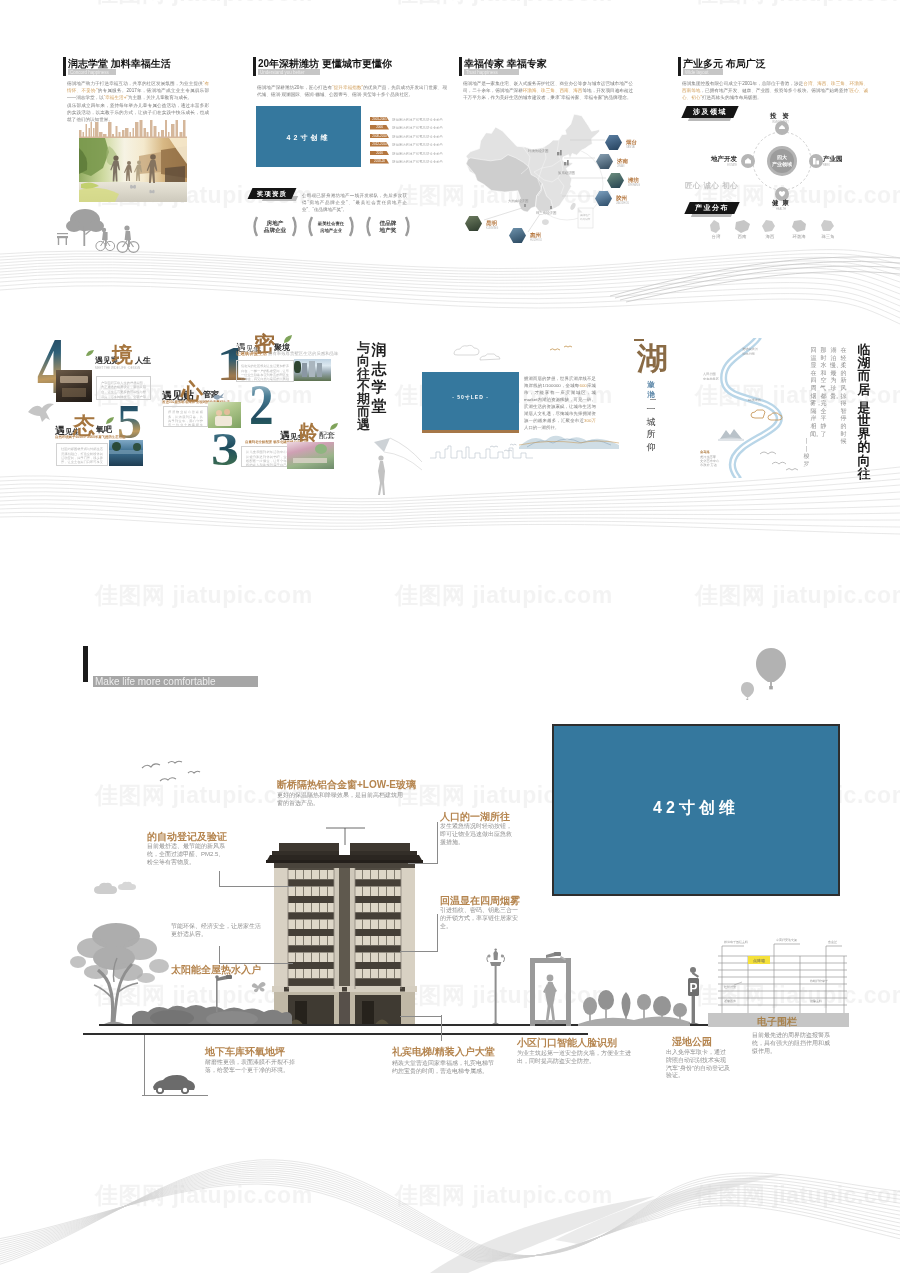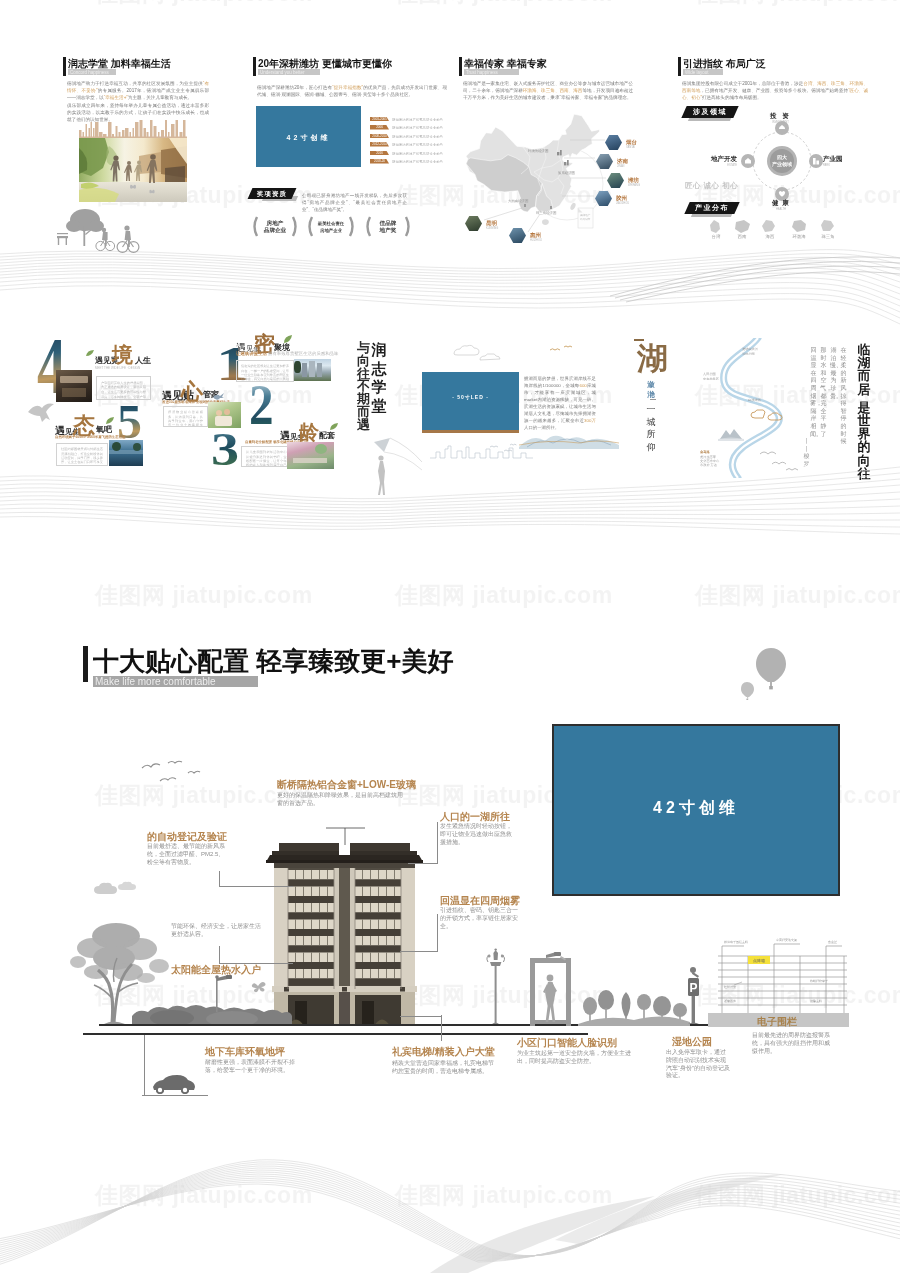--- a/index.html
+++ b/index.html
@@ -301,21 +301,21 @@
 <div class="abs" style="left:616px;top:194px;font-size:11px;font-weight:bold;color:#b5773f;transform:scale(.5);transform-origin:0 0;white-space:nowrap">胶州<div style="font-size:5.2px;color:#b5b5b5;font-weight:normal">JIAOZHOU</div></div>
 
 <div class="abs" style="left:465px;top:216px;width:17px;height:15px;background:linear-gradient(160deg,#6e7d60,#2c3a2c);clip-path:polygon(25% 0,75% 0,100% 50%,75% 100%,25% 100%,0 50%)"></div>
 <div class="abs" style="left:486px;top:219px;font-size:11px;font-weight:bold;color:#b5773f;transform:scale(.5);transform-origin:0 0;white-space:nowrap">昆明<div style="font-size:5.2px;color:#b5b5b5;font-weight:normal">KUNMING</div></div>
 
 <div class="abs" style="left:509px;top:228px;width:17px;height:15px;background:linear-gradient(160deg,#6f93ad,#27455c);clip-path:polygon(25% 0,75% 0,100% 50%,75% 100%,25% 100%,0 50%)"></div>
 <div class="abs" style="left:530px;top:231px;font-size:11px;font-weight:bold;color:#b5773f;transform:scale(.5);transform-origin:0 0;white-space:nowrap">惠州<div style="font-size:5.2px;color:#b5b5b5;font-weight:normal">HUIZHOU</div></div>
 
 <div class="hbar" style="left:678px;top:57px"></div>
 
-<div class="hdr" style="left:683px;top:57px">引进指纹 布局广泛</div>
+<div class="hdr" style="left:683px;top:57px">产业多元 布局广泛</div>
 
 <div class="ebar" style="left:683px;top:69px;width:40px;height:6px">
       <span class="es">Wide layout</span>
     </div>
 
 <div class="btxt" style="left:682px;top:80px;width:372px">德润集团控股有限公司成立于2001年，总部位于香港，涉足<span class="o">台湾、海西、珠三角、环渤海、西南等地</span>，已拥有地产开发、健康、产业园、投资等多个板块。德润地产始终坚持<span class="o">“匠心、诚心、初心”</span>打造高栋头的城市布局版图。</div>
 
 <div class="ppsh" style="left:689px;top:116px;width:42px;height:5px"></div>
 <div class="pp" style="left:684px;top:106px;width:52px;height:12px">
       <div class="pptx" style="font-size:7px;line-height:12px;letter-spacing:1.5px">涉及领域</div>
@@ -448,21 +448,21 @@
       <div class="abs" style="left:3px;top:2px;width:9px;height:9px;background:#2a4a38;border-radius:50%"></div>
       <div class="abs" style="left:24px;top:3px;width:8px;height:8px;background:#2e5040;border-radius:50%"></div>
     </div>
 
 <div class="abs" style="left:249px;top:377px;font-family:'Liberation Serif',serif;font-weight:bold;font-size:56px;line-height:56px;background:linear-gradient(178deg,#cfe0ea 0%,#4a7d94 35%,#1f4a60 70%,#2e6a58 100%);-webkit-background-clip:text;background-clip:text;color:transparent;transform:scale(0.88,1);transform-origin:0 0">2</div>
 
 <div class="abs" style="left:211px;top:427px;font-family:'Liberation Serif',serif;font-weight:bold;font-size:46px;line-height:46px;background:linear-gradient(175deg,#4f8296 0%,#1e4c5e 45%,#3a6b52 80%,#27523e 100%);-webkit-background-clip:text;background-clip:text;color:transparent;transform:scale(1.22,1);transform-origin:0 0">3</div>
 
 <div class="abs" style="left:280px;top:429px;font-size:10px;font-weight:bold;color:#2b2b2b">遇<span style="font-size:7.5px">见全</span></div>
 <div class="abs" style="left:299px;top:419px;font-size:20px;font-family:'Liberation Serif',serif;font-weight:bold;color:#a6763f">龄</div>
-<div class="abs" style="left:319px;top:430px;font-size:8px;font-weight:bold;color:#2b2b2b">配套</div>
+<div class="abs" style="left:319px;top:430px;font-size:8px;font-weight:normal;color:#2b2b2b">配套</div>
 <svg class="abs" style="left:329px;top:422px" width="10" height="9">
       <path d="M1,8 Q1,2 9,1 Q8,7 1,8Z" fill="#7fa35a"></path>
     </svg>
 <div class="abs" style="left:245px;top:439px;font-size:6.8px;font-weight:bold;color:#b9854e;transform:scale(.5);transform-origin:0 0;white-space:nowrap">自童到老全龄配套 畅享北罐悠然自在生活</div>
 
 <div class="abs" style="left:241px;top:446px;width:54px;height:21px;border:0.5px solid #d2d2d2;padding:3px 4px;overflow:hidden">
       <div style="width:200%;font-size:6.4px;line-height:8.8px;color:#b2b2b2;transform:scale(.5);transform-origin:0 0;text-align:justify">从儿童乐园到老年活动中心，从健身跑道到休闲书吧，全龄段配套一应俱全，让每个年龄段的家人都能找到属于自己的快乐天地。</div>
     </div>
 
 <div class="abs" style="left:287px;top:442px;width:47px;height:27px;background:linear-gradient(165deg,#eed9e1 0%,#cfa0b4 30%,#9ab58a 65%,#6d8a6a 100%)">
@@ -572,21 +572,20 @@
 <path d="M0,46 C120,38 260,70 420,60 C600,53 700,58 900,51"></path>
 <path d="M0,50 C120,43 260,73 420,63 C600,56 700,62 900,58"></path>
 <path d="M0,54 C120,48 260,76 420,66 C600,59 700,66 900,65"></path>
 <path d="M0,58 C120,53 260,79 420,69 C600,62 700,70 900,72"></path>
 <path d="M0,62 C120,58 260,82 420,72 C600,65 700,74 900,79"></path>
 </g>
 </svg>
 
 <div class="abs" style="left:83px;top:646px;width:5px;height:36px;background:#1b1b1b"></div>
 
-<div class="abs" style="left:93px;top:644px;font-size:26px;font-weight:bold;color:#111;white-space:nowrap">十大贴心配置 轻享臻致更+美好</div>
 
 <div class="abs" style="left:93px;top:676px;width:165px;height:11px;background:#a6a6a6;color:#ededed;font-size:10px;line-height:11px;padding-left:2px">Make life more comfortable</div>
 
 <svg class="abs" style="left:741px;top:648px" width="45" height="52">
 <path d="M30,0 C39,0 45,7 45,16 C45,25 38,31 33,34 L31,34 L31,38 29,38 29,34 27,34 C22,31 15,25 15,16 C15,7 21,0 30,0Z" fill="#b2b2b2"></path>
 <rect x="28.2" y="38" width="3.6" height="3.4" fill="#a5a5a5"></rect>
 <path d="M6,34 C10,34 13,37 13,41 C13,45 10,47.5 8,49 L7.2,49 7.2,50.6 6.2,50.6 6.2,49 5.4,49 C3.4,47.5 0,45 0,41 C0,37 2,34 6,34Z" fill="#c0c0c0"></path>
 <rect x="5.4" y="50.6" width="1.8" height="1.6" fill="#b2b2b2"></rect>
 </svg>
 

